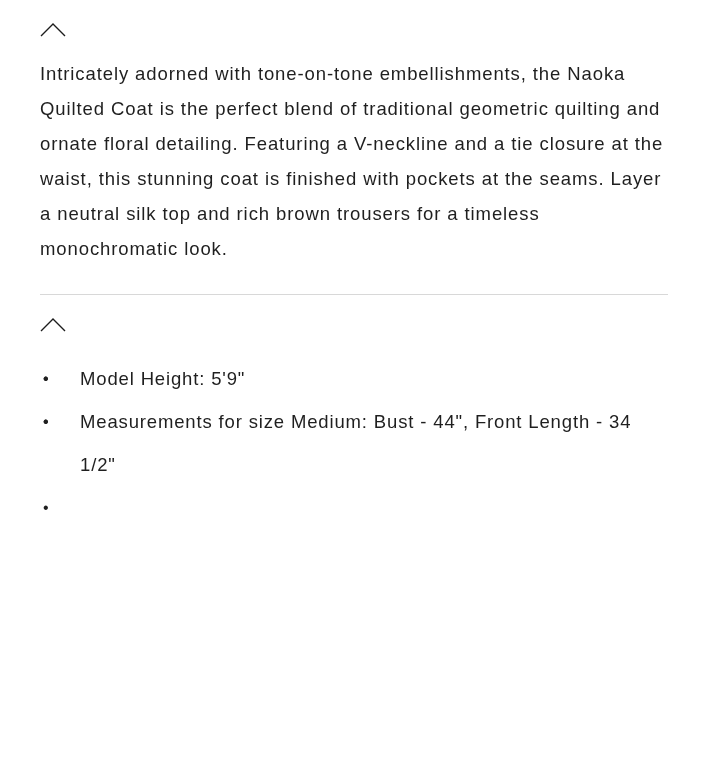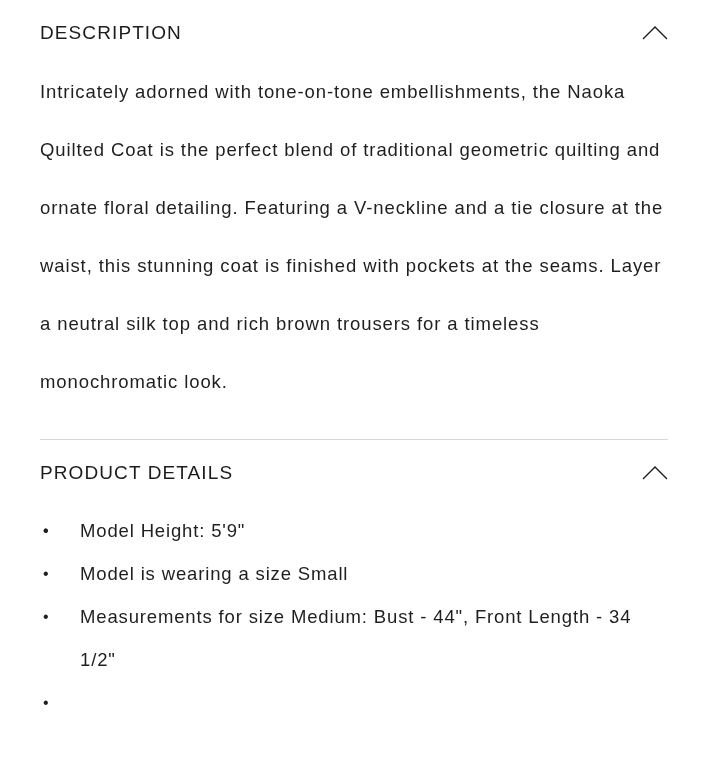--- a/index.html
+++ b/index.html
@@ -49,21 +49,21 @@
   .chev svg {
     display: block;
   }
 
   .section-body {
     padding-bottom: 18px;
   }
 
   .desc-text {
     font-size: 18.5px;
-    line-height: 58px;
+    line-height: 35px;
     letter-spacing: 0.9px;
     color: #1f1f1f;
     margin: 8px 0 0 0;
     font-weight: 400;
   }
 
   .divider {
     border-top: 1px solid #d8d8d8;
     margin: 10px 0 0 0;
     height: 0;
@@ -92,55 +92,52 @@
     color: #1f1f1f;
   }
 </style>
 </head>
 <body>
 
 <div class="page">
 
   <div class="section">
     <div class="section-header">
-      <div class="section-title">DESCRIPTION</div>
       <span class="chev">
         <svg width="26" height="16" viewBox="0 0 26 16" fill="none" xmlns="http://www.w3.org/2000/svg">
           <path d="M1 14 L13 2 L25 14" stroke="#1c1c1c" stroke-width="1.4" fill="none"></path>
         </svg>
       </span>
     </div>
     <div class="section-body">
       <p class="desc-text">Intricately adorned with tone-on-tone embellishments, the Naoka Quilted Coat is the perfect blend of traditional geometric quilting and ornate floral detailing. Featuring a V-neckline and a tie closure at the waist, this stunning coat is finished with pockets at the seams. Layer a neutral silk top and rich brown trousers for a timeless monochromatic look.</p>
     </div>
   </div>
 
   <div class="divider"></div>
 
   <div class="section">
     <div class="section-header">
-      <div class="section-title">PRODUCT DETAILS</div>
       <span class="chev">
         <svg width="26" height="16" viewBox="0 0 26 16" fill="none" xmlns="http://www.w3.org/2000/svg">
           <path d="M1 14 L13 2 L25 14" stroke="#1c1c1c" stroke-width="1.4" fill="none"></path>
         </svg>
       </span>
     </div>
     <div class="section-body">
       <ul class="details-list">
         <li>
           <span class="bullet">•</span>
         </li>
         <li>
           <span class="bullet">•</span>
           <span>Model Height: 5'9"</span>
         </li>
         <li>
           <span class="bullet">•</span>
-          <span>Model is wearing a size Small</span>
         </li>
         <li>
           <span class="bullet">•</span>
           <span>Measurements for size Medium: Bust - 44", Front Length - 34 1/2"</span>
         </li>
         <li>
           <span class="bullet">•</span>
         </li>
       </ul>
     </div>

